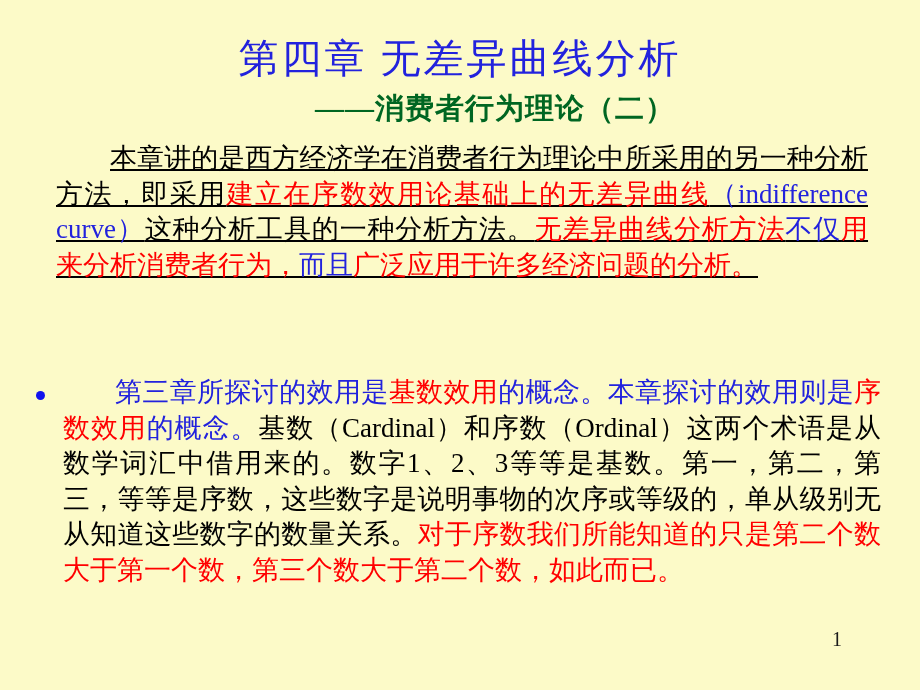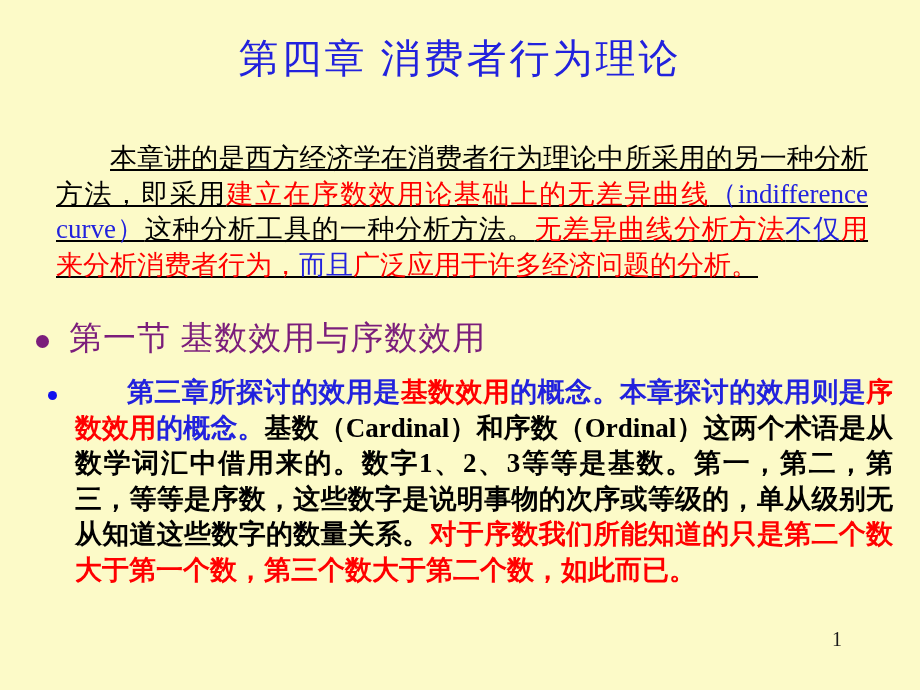--- a/index.html
+++ b/index.html
@@ -85,26 +85,25 @@
     color: #7B1D7B;
     font-size: 33px;
     line-height: 46px;
     letter-spacing: 1px;
     white-space: nowrap;
   }
 
   
   .body-row {
     position: absolute;
-    left: 48px;
+    left: 36px;
     top: 375px;
     width: 866px;
     display: flex;
     align-items: flex-start;
-    font-weight: bold;
   }
   .bullet-blue {
     width: 9px;
     height: 9px;
     border-radius: 50%;
     background: #1111EE;
     margin-top: 16px;
     margin-right: 18px;
     flex: 0 0 auto;
   }
@@ -127,29 +126,26 @@
     color: #1a1a1a;
     font-family: "Liberation Serif", "DejaVu Serif", serif;
   }
 </style>
 </head>
 <body style="background: rgb(252, 250, 200);">
 
 <div class="slide">
 
   <div class="title-block">
-    <div class="title-main" style="color: rgb(34, 34, 221);">第四章 消费者行为理论</div>
+    <div class="title-main" style="color: rgb(34, 34, 221);">第四章 无差异曲线分析</div>
+    <div class="title-sub" style="color: rgb(0, 102, 34);">——消费者行为理论（二）</div>
   </div>
 
   <div class="intro"><span style="color: rgb(0, 0, 0);">本章讲的是西方经济学在消费者行为理论中所采用的另一种分析方法，即采用</span><span style="color: rgb(255, 0, 0);">建立在序数效用论基础上的无差异曲线</span><span style="color: rgb(34, 34, 221);">（indifference curve）</span><span style="color: rgb(0, 0, 0);">这种分析工具的一种分析方法。</span><span style="color: rgb(255, 0, 0);">无差异曲线分析方法</span><span style="color: rgb(34, 34, 221);">不仅</span><span style="color: rgb(255, 0, 0);">用来分析消费者行为，</span><span style="color: rgb(34, 34, 221);">而且</span><span style="color: rgb(255, 0, 0);">广泛应用于许多经济问题的分析。</span></div>
 
-  <div class="section-row">
-    <span class="bullet-purple" style="background: rgb(123, 29, 123);"></span>
-    <span class="section-title" style="color: rgb(123, 29, 123);">第一节  基数效用与序数效用</span>
-  </div>
 
   <div class="body-row">
     <span class="bullet-blue" style="background: rgb(17, 17, 238);"></span>
     <span class="body-text"><span style="color: rgb(34, 34, 221);">第三章所探讨的效用是</span><span style="color: rgb(255, 0, 0);">基数效用</span><span style="color: rgb(34, 34, 221);">的概念。本章探讨的效用则是</span><span style="color: rgb(255, 0, 0);">序数效用</span><span style="color: rgb(34, 34, 221);">的概念。</span><span style="color: rgb(0, 0, 0);">基数（Cardinal）和序数（Ordinal）这两个术语是从数学词汇中借用来的。数字1、2、3等等是基数。第一，第二，第三，等等是序数，这些数字是说明事物的次序或等级的，单从级别无从知道这些数字的数量关系。</span><span style="color: rgb(255, 0, 0);">对于序数我们所能知道的只是第二个数大于第一个数，第三个数大于第二个数，如此而已。</span></span>
   </div>
 
   <div class="page-num">1</div>
 
 </div>
 

